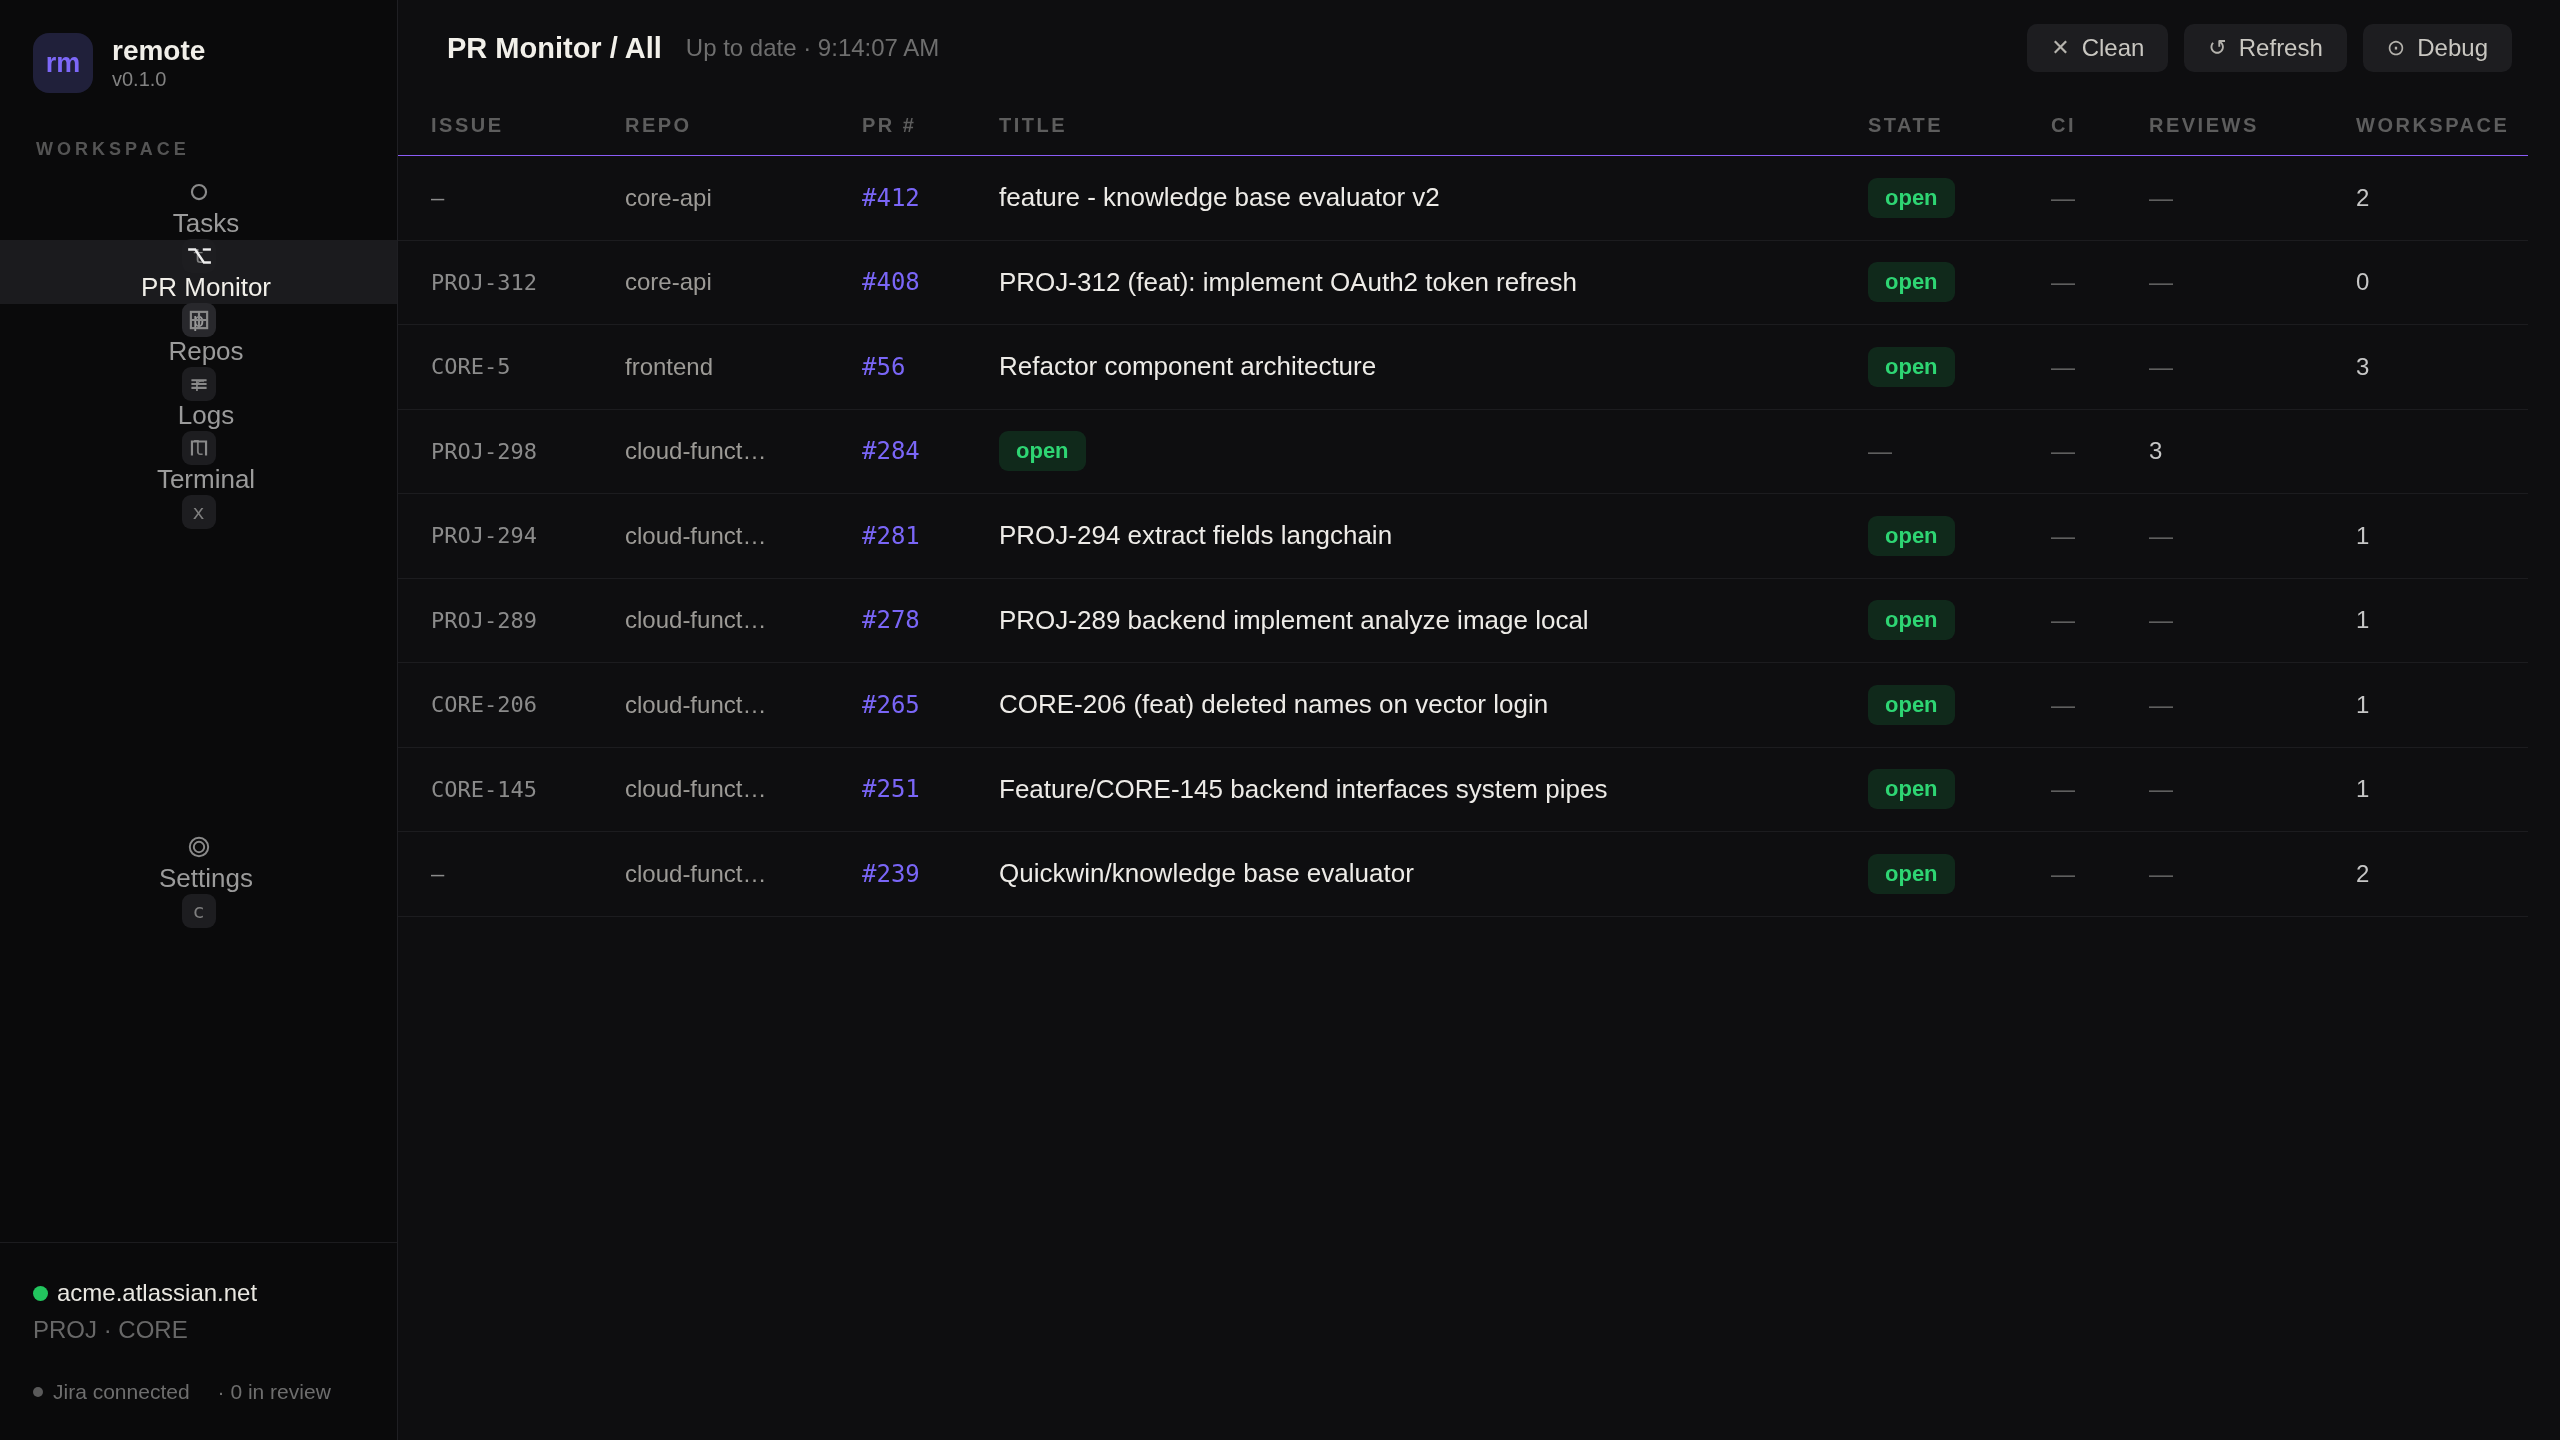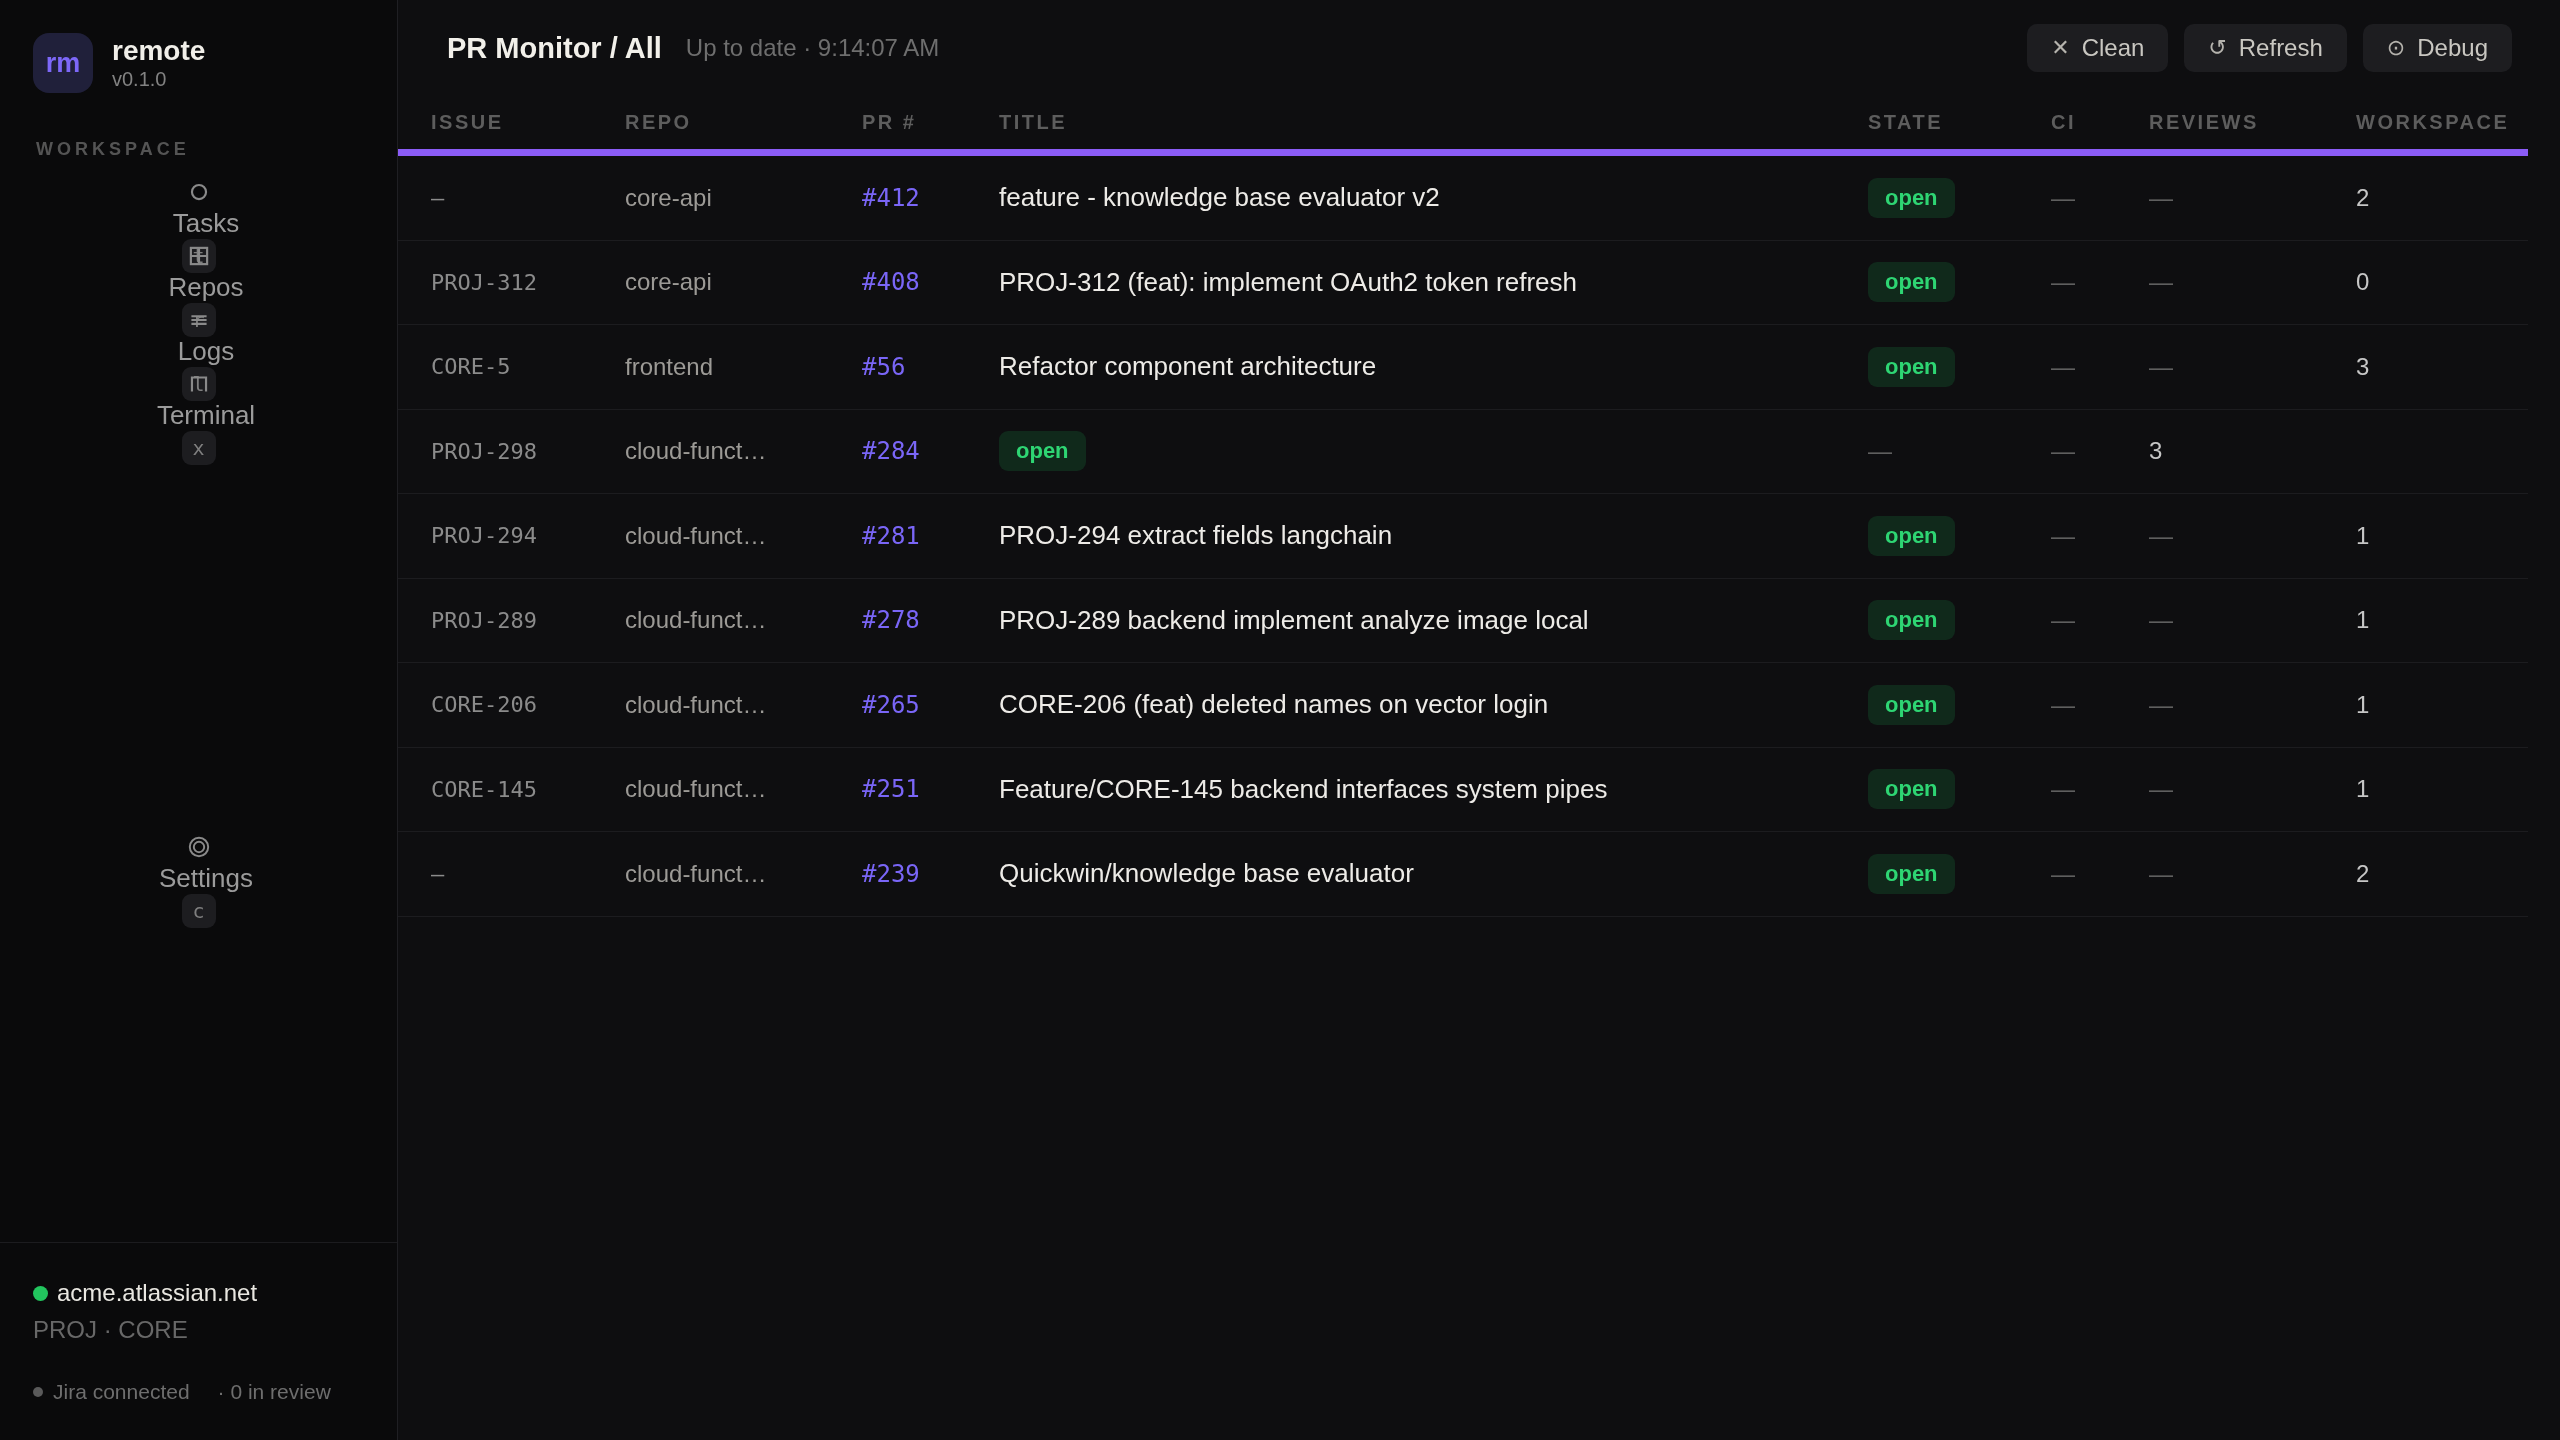--- a/index.html
+++ b/index.html
@@ -50,21 +50,21 @@
   .btn { height:48px; padding:0 24px; border-radius:10px; background:#1d1d20;
     color:#c9c7c1; font-size:24px; display:flex; align-items:center; gap:12px;
     border:none; font-family:inherit; cursor:pointer; }
   .btn-icon { font-size:22px; color:#b5b3ad; }
 
   
   .table { margin:0 32px 0 0; }
   .grid-row { display:grid;
     grid-template-columns:194px 237px 137px 869px 183px 98px 207px 1fr;
     padding-left:33px; align-items:center; }
-  .thead { height:60px; border-bottom:7px solid #8b5cf6; color:#5d5d5d;
+  .thead { height:60px; border-bottom:1px solid #8b5cf6; color:#5d5d5d;
     font-size:20px; font-weight:bold; letter-spacing:2.5px; }
   .trow { height:84.5px; border-bottom:1px solid #1c1c1f; cursor:pointer; }
   .c-issue { font-family:"DejaVu Sans Mono", monospace; font-size:22px; color:#8b8b8b;
     white-space:nowrap; overflow:hidden; }
   .c-repo { font-size:24px; color:#9c9a96; white-space:nowrap; overflow:hidden; padding-right:20px; }
   .c-pr { font-family:"DejaVu Sans Mono", monospace; font-size:24px; color:#7a66f7; }
   .c-title { font-size:26px; color:#edebe7; white-space:nowrap; overflow:hidden; padding-right:18px; }
   .badge-open { display:inline-block; padding:7px 17px; border-radius:9px;
     background:#10291b; color:#2ed573; font-weight:bold; font-size:22px; }
   .c-dash { color:#5f5f5f; font-size:24px; }
@@ -89,20 +89,30 @@
       <div class="nav-item">
         <span class="nav-icon">
           <svg viewBox="0 0 24 24" fill="none" stroke="currentColor" stroke-width="2">
             <circle cx="12" cy="12" r="6.5"></circle>
           </svg>
         </span>
         <span class="nav-label">Tasks</span>
         <span class="kbd">t</span>
       </div>
 
+      <div class="nav-item active">
+        <span class="nav-icon">
+          <svg viewBox="0 0 24 24" fill="none" stroke="currentColor" stroke-width="2.2">
+            <path d="M2 6h6.5l8 12H23"></path>
+            <path d="M15.5 6H23"></path>
+          </svg>
+        </span>
+        <span class="nav-label">PR Monitor</span>
+        <span class="kbd">p</span>
+      </div>
 
       <div class="nav-item">
         <span class="nav-icon">
           <svg viewBox="0 0 24 24" fill="none" stroke="currentColor" stroke-width="2">
             <rect x="4.5" y="4.5" width="15" height="15"></rect>
             <path d="M12 4.5v15M4.5 12h15"></path>
           </svg>
         </span>
         <span class="nav-label">Repos</span>
         <span class="kbd">r</span>

